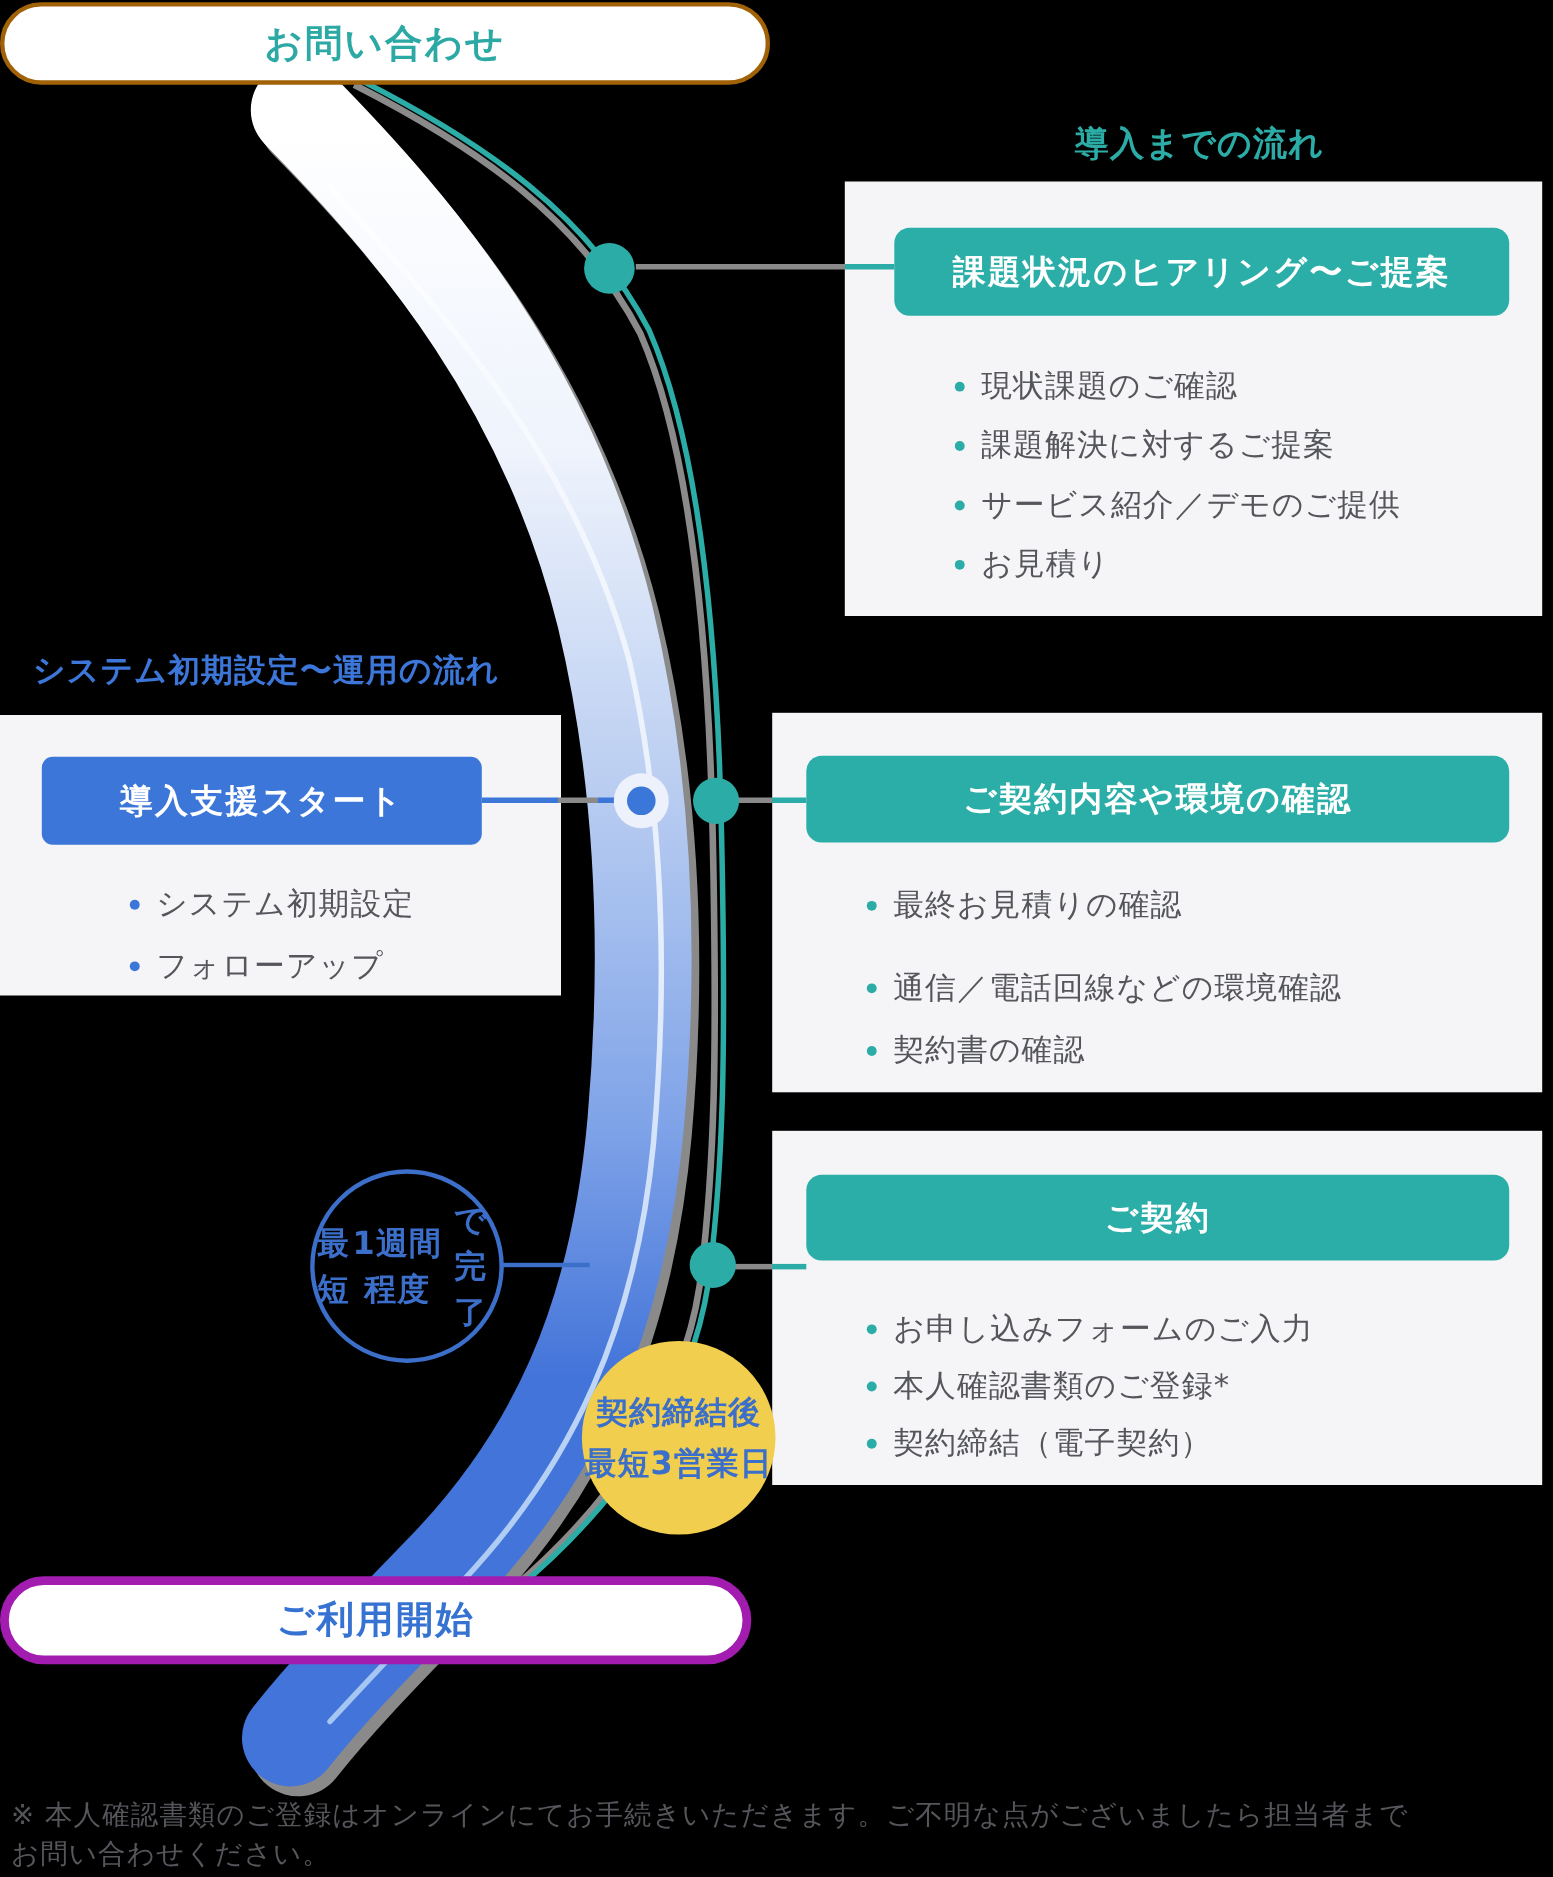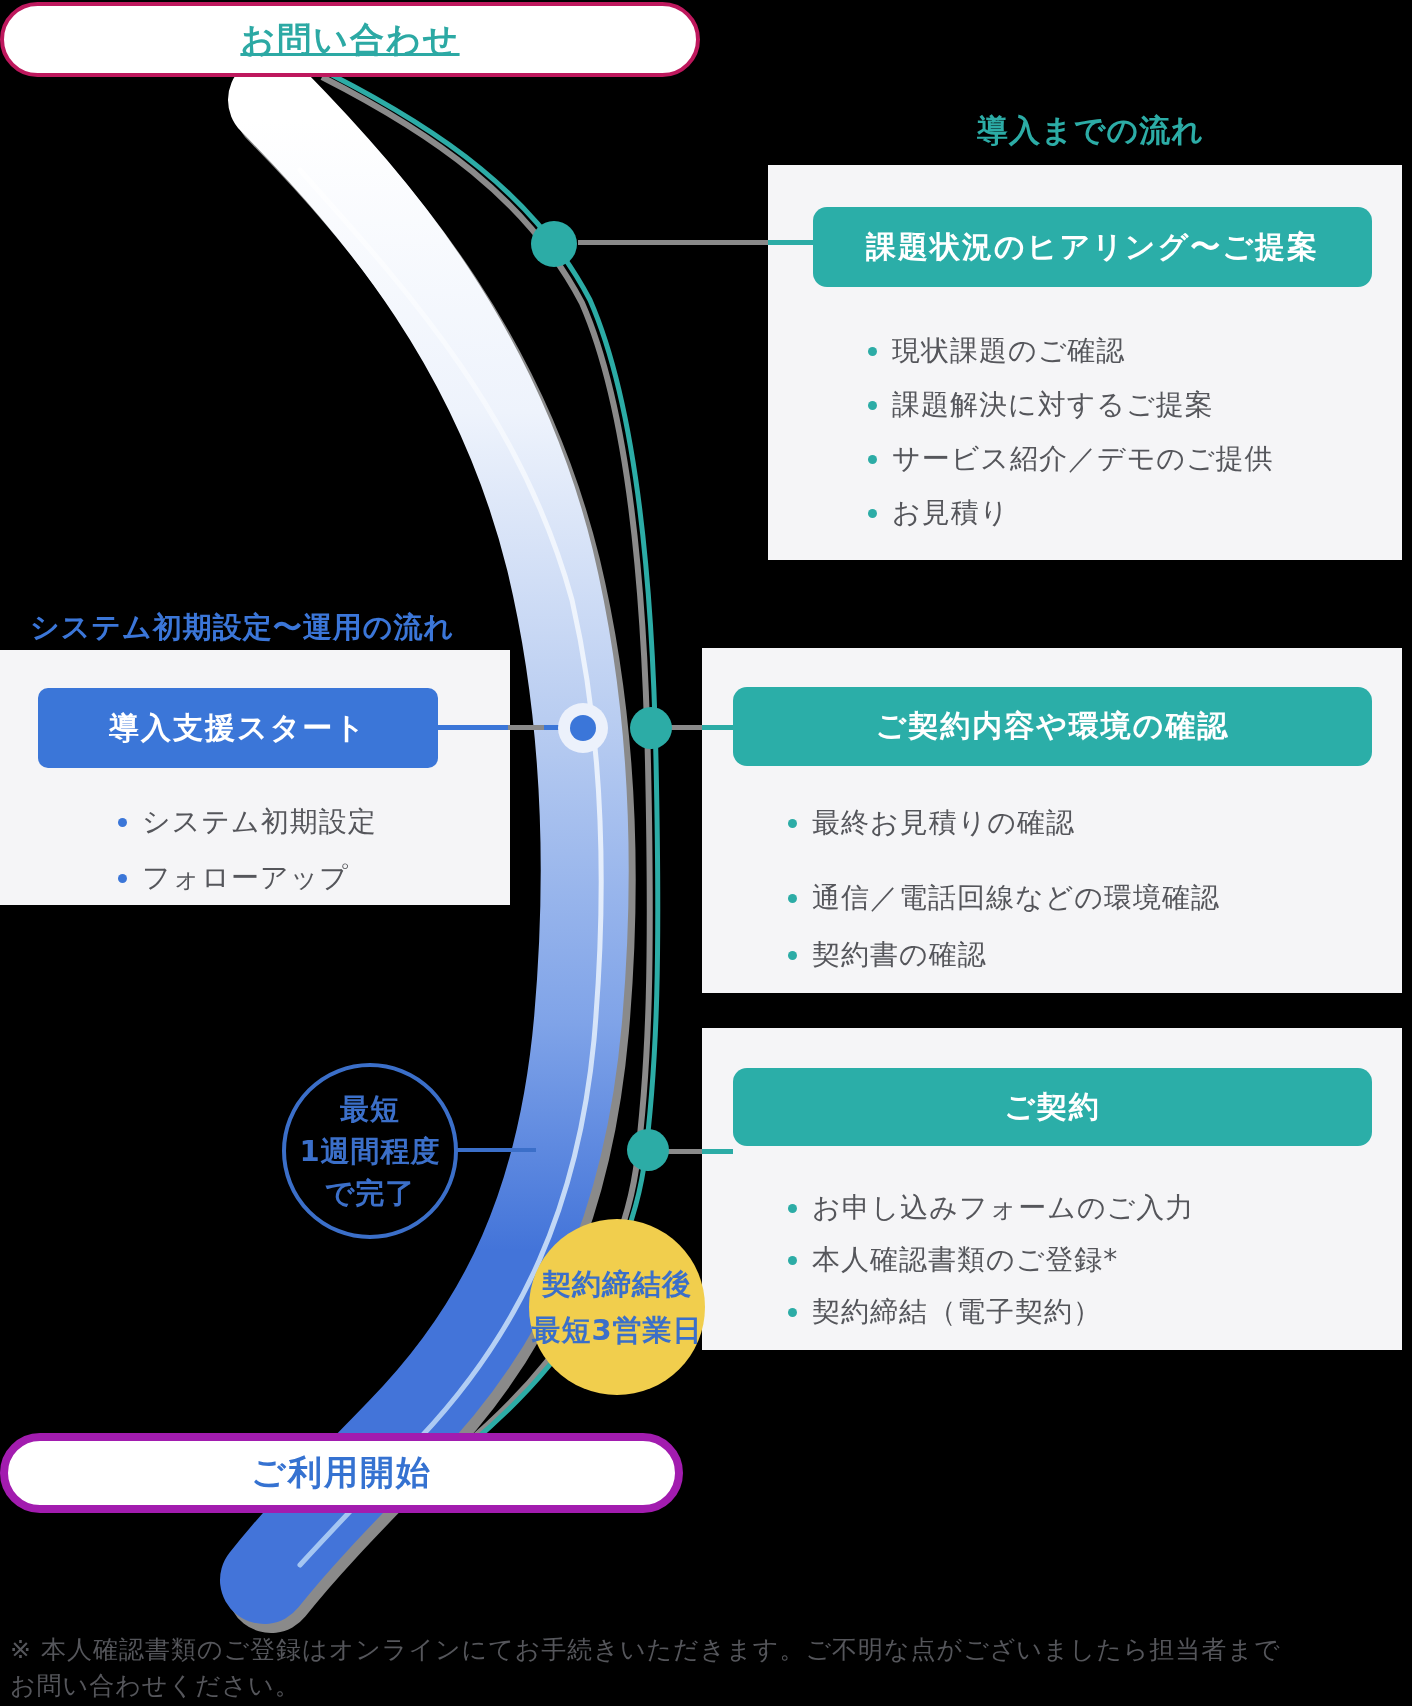--- a/index.html
+++ b/index.html
@@ -11,21 +11,21 @@
   svg{position:absolute;left:0;top:0;}
 
   
   .flow-heading{font-weight:bold;font-size:31px;letter-spacing:1px;}
   .heading-teal{color:#2CACA6;}
   .heading-blue{color:#3B76D8;font-size:29px;}
 
   
   .pill{background:#fff;border-radius:44px;display:flex;align-items:center;justify-content:center;
         font-weight:bold;font-size:34px;letter-spacing:2px;box-sizing:border-box;}
-  .pill-teal{border:4px solid #be185d;color:#2CA9A4;text-decoration:underline;}
+  .pill-teal{border:4px solid #a16207;color:#2CA9A4;}
   .pill-blue{border:8px solid #a21caf;color:#3572D1;}
 
   
   .card{background:#F5F5F7;}
   .card-header{position:absolute;border-radius:14px;display:flex;align-items:center;justify-content:center;
                color:#fff;font-weight:bold;font-size:30px;letter-spacing:2px;}
   .hdr-teal{background:#2BAEA8;}
   .hdr-blue{background:#3B76D8;}
   .bullets{position:absolute;list-style:none;margin:0;padding:0;text-align:right;}
   .bullets li{display:flex;align-items:center;height:30px;font-size:28px;color:#55565B;letter-spacing:1px;}
@@ -36,21 +36,21 @@
   
   .conn{position:absolute;height:5px;}
 
   
   .node{position:absolute;border-radius:50%;background:#2CACA6;}
   .halo{position:absolute;border-radius:50%;background:#ECF1FB;}
   .halo-dot{position:absolute;border-radius:50%;background:#3B76D9;}
 
   
   .ring-circle{position:absolute;width:176px;height:176px;border-radius:50%;border:4px solid #3B6FC9;
-     box-sizing:border-box;display:flex;flex-direction:column;align-items:center;justify-content:center;
+     box-sizing:border-box;display:flex;flex-direction:row;align-items:center;justify-content:center;
      color:#3B6FC9;font-weight:bold;font-size:29px;line-height:42px;letter-spacing:1px;text-align:center;}
   .yellow-circle{position:absolute;width:176px;height:176px;border-radius:50%;background:#F1CE4D;
      display:flex;flex-direction:column;align-items:center;justify-content:center;
      color:#3B6FC9;font-weight:bold;font-size:29px;line-height:46px;letter-spacing:1px;text-align:center;}
 
   .footnote{position:absolute;color:#55565B;font-size:25px;line-height:36px;letter-spacing:1px;}
 </style>
 </head>
 <body>
 
@@ -137,21 +137,21 @@
           <span class="dot dot-teal"></span>
           <span>本人確認書類のご登録*</span>
         </li>
       <li>
           <span class="dot dot-teal"></span>
           <span>契約締結（電子契約）</span>
         </li>
     </ul>
   </div>
 
-  <div class="abs flow-heading heading-blue" style="left:30px;top:590px;margin-top:18px;">システム初期設定〜運用の流れ</div>
+  <div class="abs flow-heading heading-blue" style="left:30px;top:590px;">システム初期設定〜運用の流れ</div>
 
   <div class="abs card" style="left:0px;top:650px;width:510px;height:255px;">
     <div class="card-header hdr-blue" style="left:38px;top:38px;width:400px;height:80px;border-radius:10px;">導入支援スタート</div>
     <ul class="bullets" style="left:118px;top:157px;">
       <li style="margin-bottom:26px;">
           <span class="dot dot-blue"></span>
           <span>システム初期設定</span>
         </li>
       <li>
           <span class="dot dot-blue"></span>

